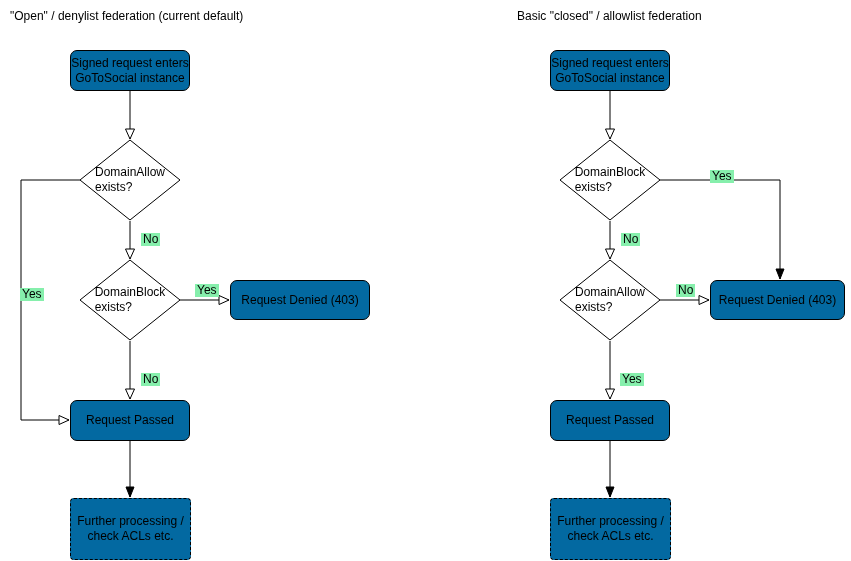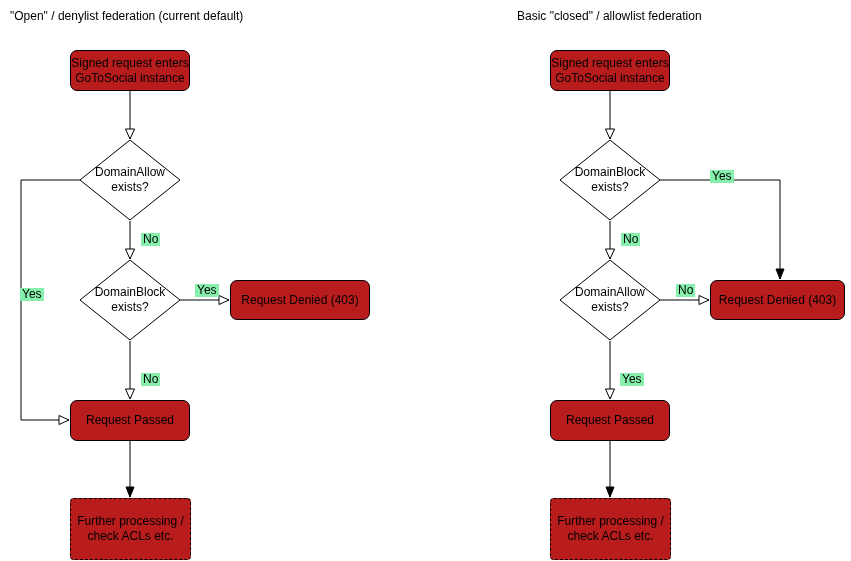--- a/index.html
+++ b/index.html
@@ -20,39 +20,38 @@
   .title {
     position: absolute;
     font-size: 12px;
     line-height: 14px;
     white-space: pre;
   }
   .node {
     position: absolute;
     border: 1px solid #000000;
     border-radius: 7px;
-    background: #b91c1c;
+    background: #0369a1;
     display: flex;
     align-items: center;
     justify-content: center;
     text-align: center;
     font-size: 12px;
     line-height: 15px;
     white-space: pre-line;
   }
   .node--dashed {
     border-style: dashed;
     border-radius: 4px;
   }
   .dlabel {
     position: absolute;
     display: flex;
     align-items: center;
     justify-content: center;
-    text-align: center;
     font-size: 12px;
     line-height: 15px;
     white-space: pre-line;
     pointer-events: none;
   }
   .elabel {
     position: absolute;
     font-size: 12px;
     line-height: 13px;
     background: #86efac;

